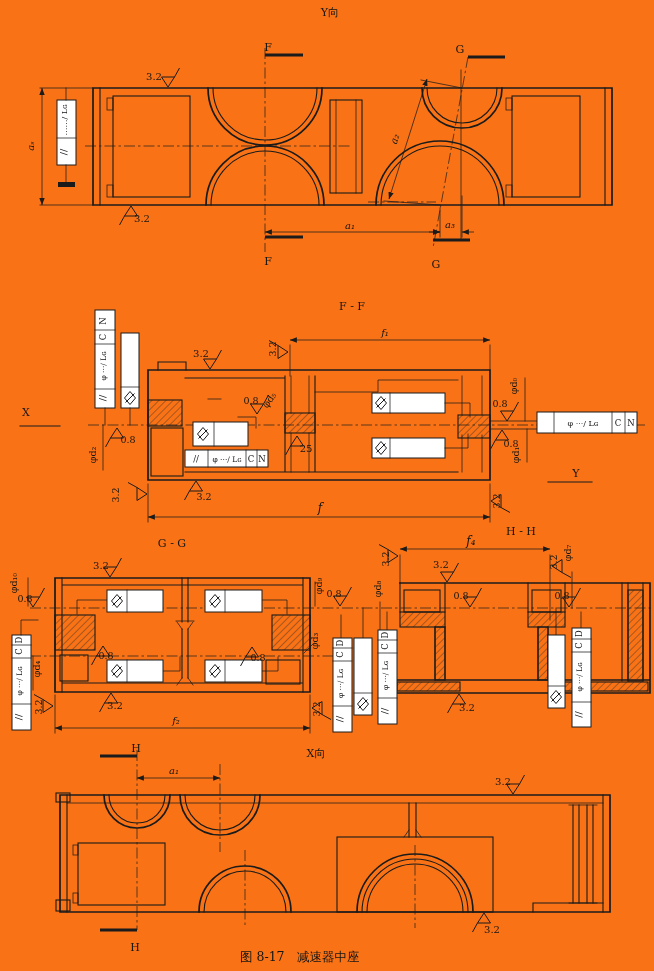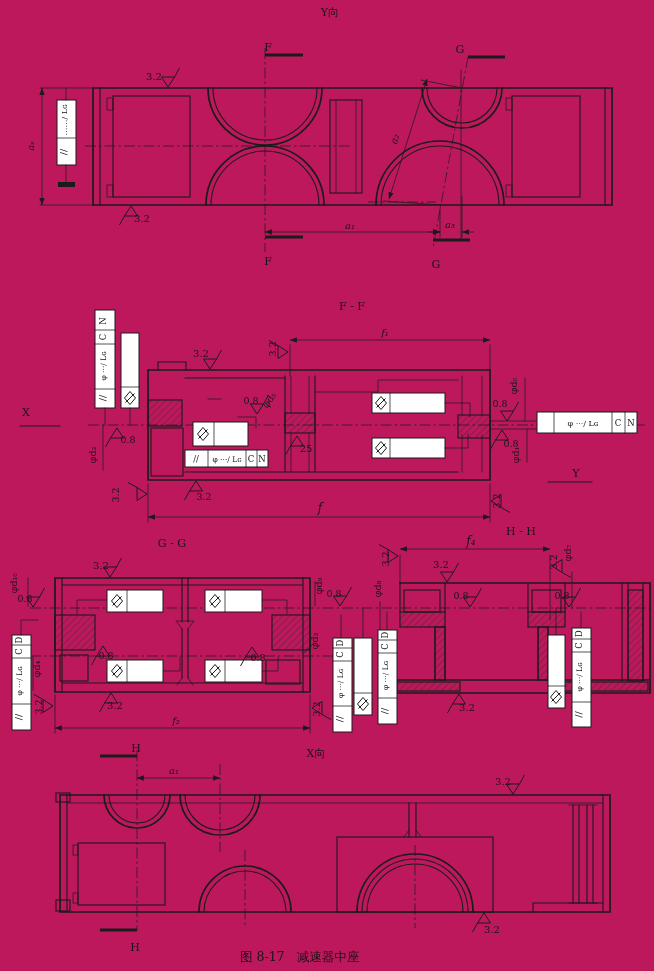--- a/index.html
+++ b/index.html
@@ -1,16 +1,16 @@
 <!DOCTYPE html>
 <html><head>
 <meta charset="utf-8">
 <style>
   html,body{margin:0;padding:0;background:#888;}
-  .page{width:654px;height:971px;background:#be185d;position:relative;margin:0 auto;
+  .page{width:654px;height:971px;background:#f97316;position:relative;margin:0 auto;
         font-family:"DejaVu Serif", serif;}
   svg{display:block}
   svg text{fill:#151515;font-family:"DejaVu Serif", serif;}
   .t  {stroke:#1b1b1b;stroke-width:.75;fill:none;stroke-linecap:square}
   .m  {stroke:#1b1b1b;stroke-width:1.1;fill:none;stroke-linecap:square}
   .b  {stroke:#1b1b1b;stroke-width:1.7;fill:none;stroke-linecap:square}
   .thick{stroke:#1b1b1b;stroke-width:2.8;fill:none;stroke-linecap:butt}
   .cl {stroke:#1b1b1b;stroke-width:.7;fill:none;stroke-dasharray:11 3 2.5 3}
   .dim{stroke:#1b1b1b;stroke-width:.75;fill:none}
   .hx {fill:url(#hp);stroke:#1b1b1b;stroke-width:1.1}

